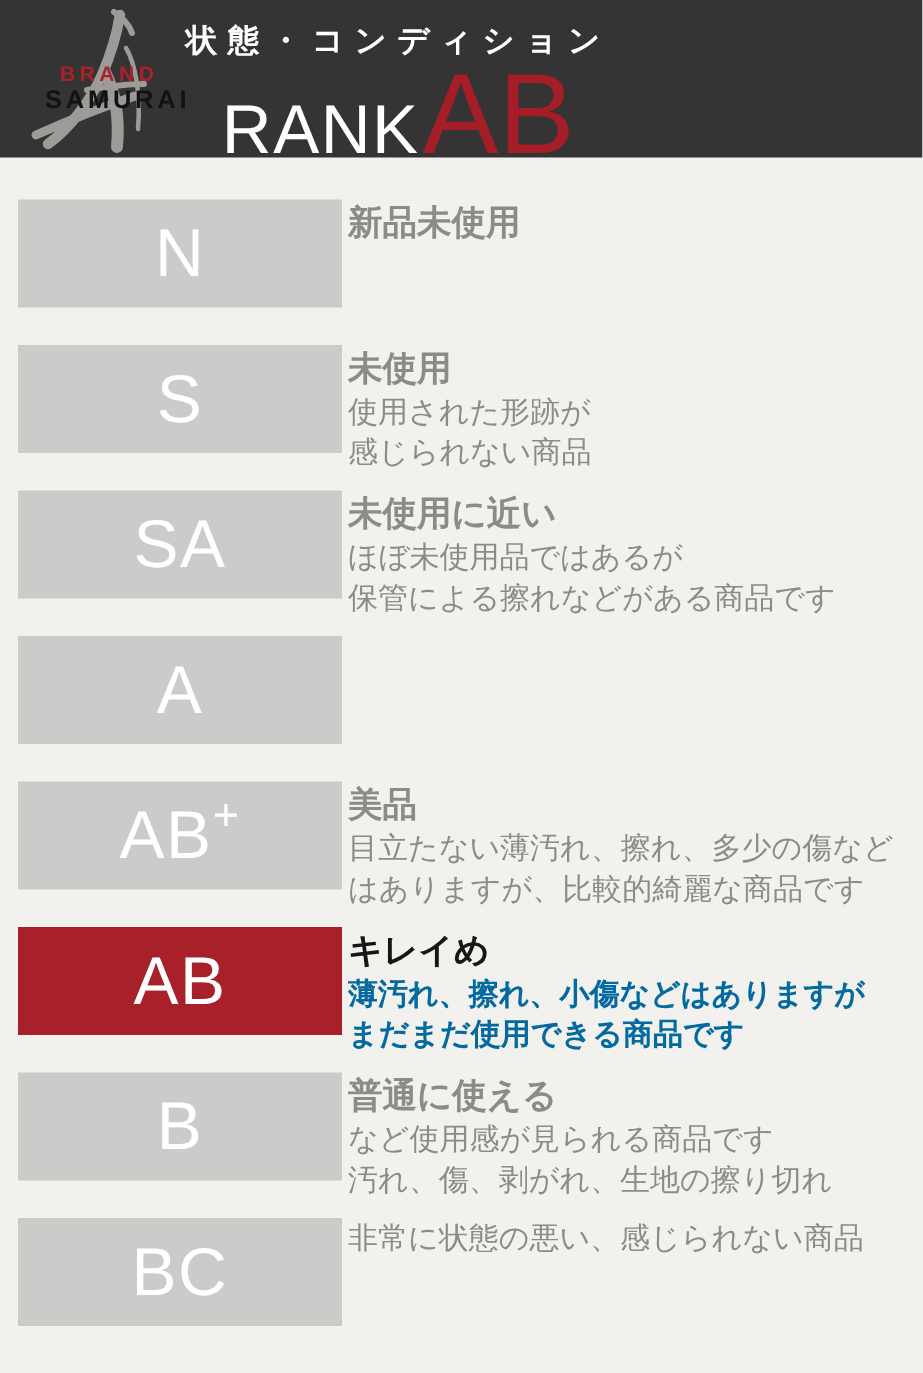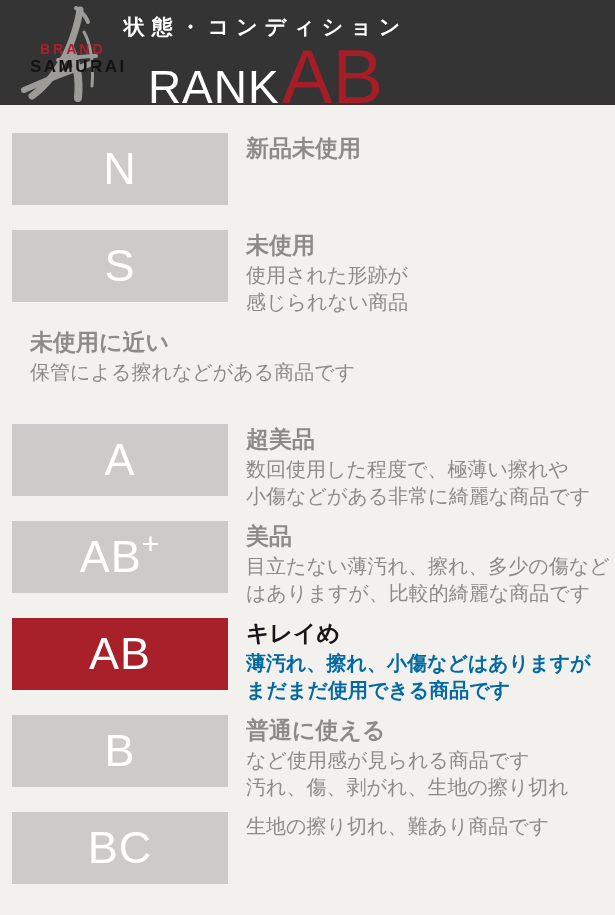--- a/index.html
+++ b/index.html
@@ -86,21 +86,21 @@
     font-weight:300;
     letter-spacing:1px;
   }
   .badge .plus {
     font-size:30px;
     align-self:flex-start;
     margin-top:8px;
     line-height:1;
   }
   .row.highlight .badge { background:#a8202a; }
-  .info { margin-left:18px; padding-top:1px; }
+  .info { margin-left:4px; padding-top:1px; }
   .title {
     font-size:23px;
     line-height:29px;
     font-weight:bold;
     color:#8d8b88;
     margin-bottom:2px;
   }
   .desc-line {
     font-size:20px;
     line-height:27px;
@@ -154,34 +154,33 @@
       <span>S</span>
     </div>
     <div class="info">
       <div class="title">未使用</div>
       <div class="desc-line">使用された形跡が</div>
       <div class="desc-line">感じられない商品</div>
     </div>
   </div>
 
   <div class="row">
+    <div class="badge">
+      <span>SA</span>
+    </div>
     <div class="info">
       <div class="title">未使用に近い</div>
+      <div class="desc-line">ほぼ未使用品ではあるが</div>
       <div class="desc-line">保管による擦れなどがある商品です</div>
     </div>
   </div>
 
   <div class="row">
     <div class="badge">
       <span>A</span>
-    </div>
-    <div class="info">
-      <div class="title">超美品</div>
-      <div class="desc-line">数回使用した程度で、極薄い擦れや</div>
-      <div class="desc-line">小傷などがある非常に綺麗な商品です</div>
     </div>
   </div>
 
   <div class="row">
     <div class="badge">
       <span>AB</span>
         <span class="plus">+</span>
     </div>
     <div class="info">
       <div class="title">美品</div>
@@ -210,17 +209,17 @@
       <div class="desc-line">など使用感が見られる商品です</div>
       <div class="desc-line">汚れ、傷、剥がれ、生地の擦り切れ</div>
     </div>
   </div>
 
   <div class="row">
     <div class="badge">
       <span>BC</span>
     </div>
     <div class="info">
-      <div class="desc-line">生地の擦り切れ、難あり商品です</div>
+      <div class="desc-line">非常に状態の悪い、感じられない商品</div>
     </div>
   </div>
 
 </div>
 
 </body></html>

